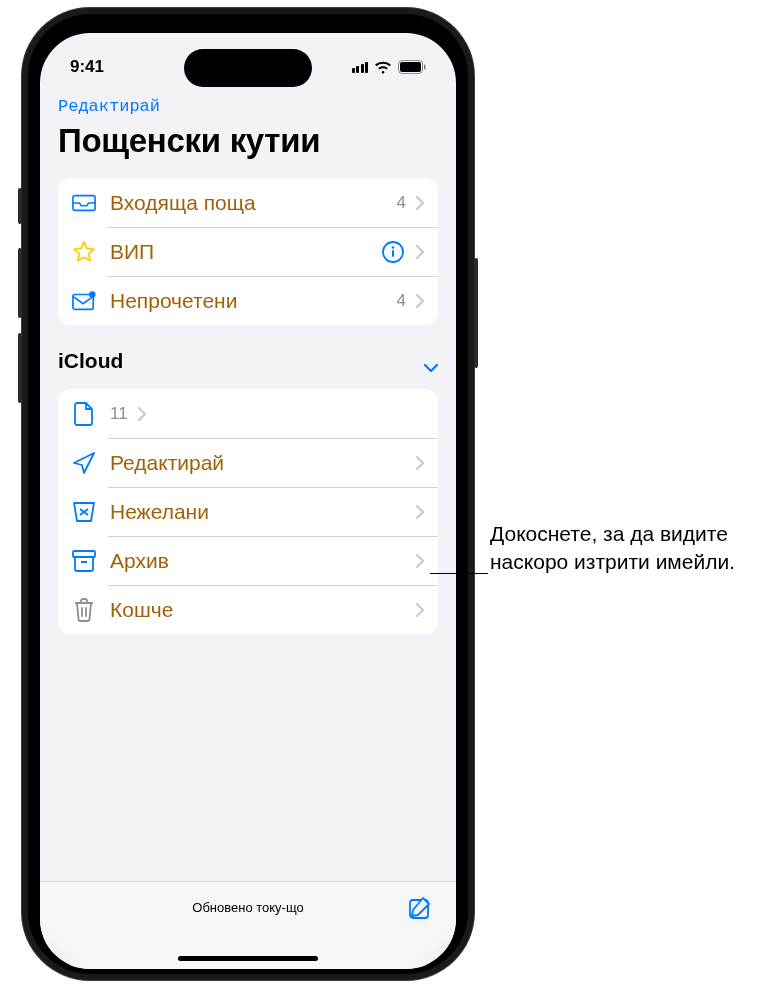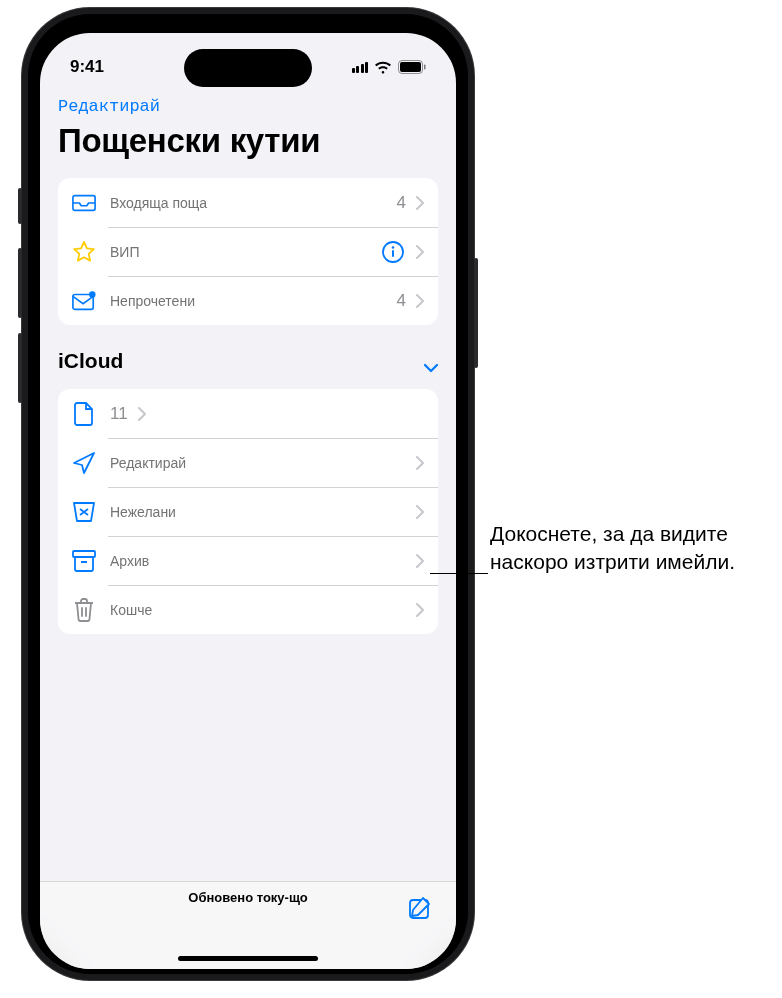--- a/index.html
+++ b/index.html
@@ -139,22 +139,22 @@
       width: 24px;
       height: 24px;
       margin-right: 14px;
       display: flex;
       align-items: center;
       justify-content: center;
       flex-shrink: 0;
     }
     .row-label {
       flex: 1;
-      font-size: 14px;
-      color: #737373;
+      font-size: 21px;
+      color: #a16207;
     }
     .row-badge {
       font-size: 17px;
       color: #8e8e93;
       margin-right: 2px;
     }
     .info-icon {
       width: 22px;
       height: 22px;
       margin-right: 4px;
@@ -183,22 +183,21 @@
       bottom: 0;
       left: 0;
       right: 0;
       height: 88px;
       background: rgba(247,247,248,0.94);
       backdrop-filter: blur(10px);
       border-top: 0.5px solid rgba(0,0,0,0.12);
       display: flex;
       align-items: flex-start;
       justify-content: center;
-      padding-top: 8px;
-      font-weight: bold;
+      padding-top: 18px;
     }
     .toolbar-status {
       font-size: 13px;
       color: #000;
     }
     .compose-button {
       position: absolute;
       right: 22px;
       top: 14px;
       width: 26px;

